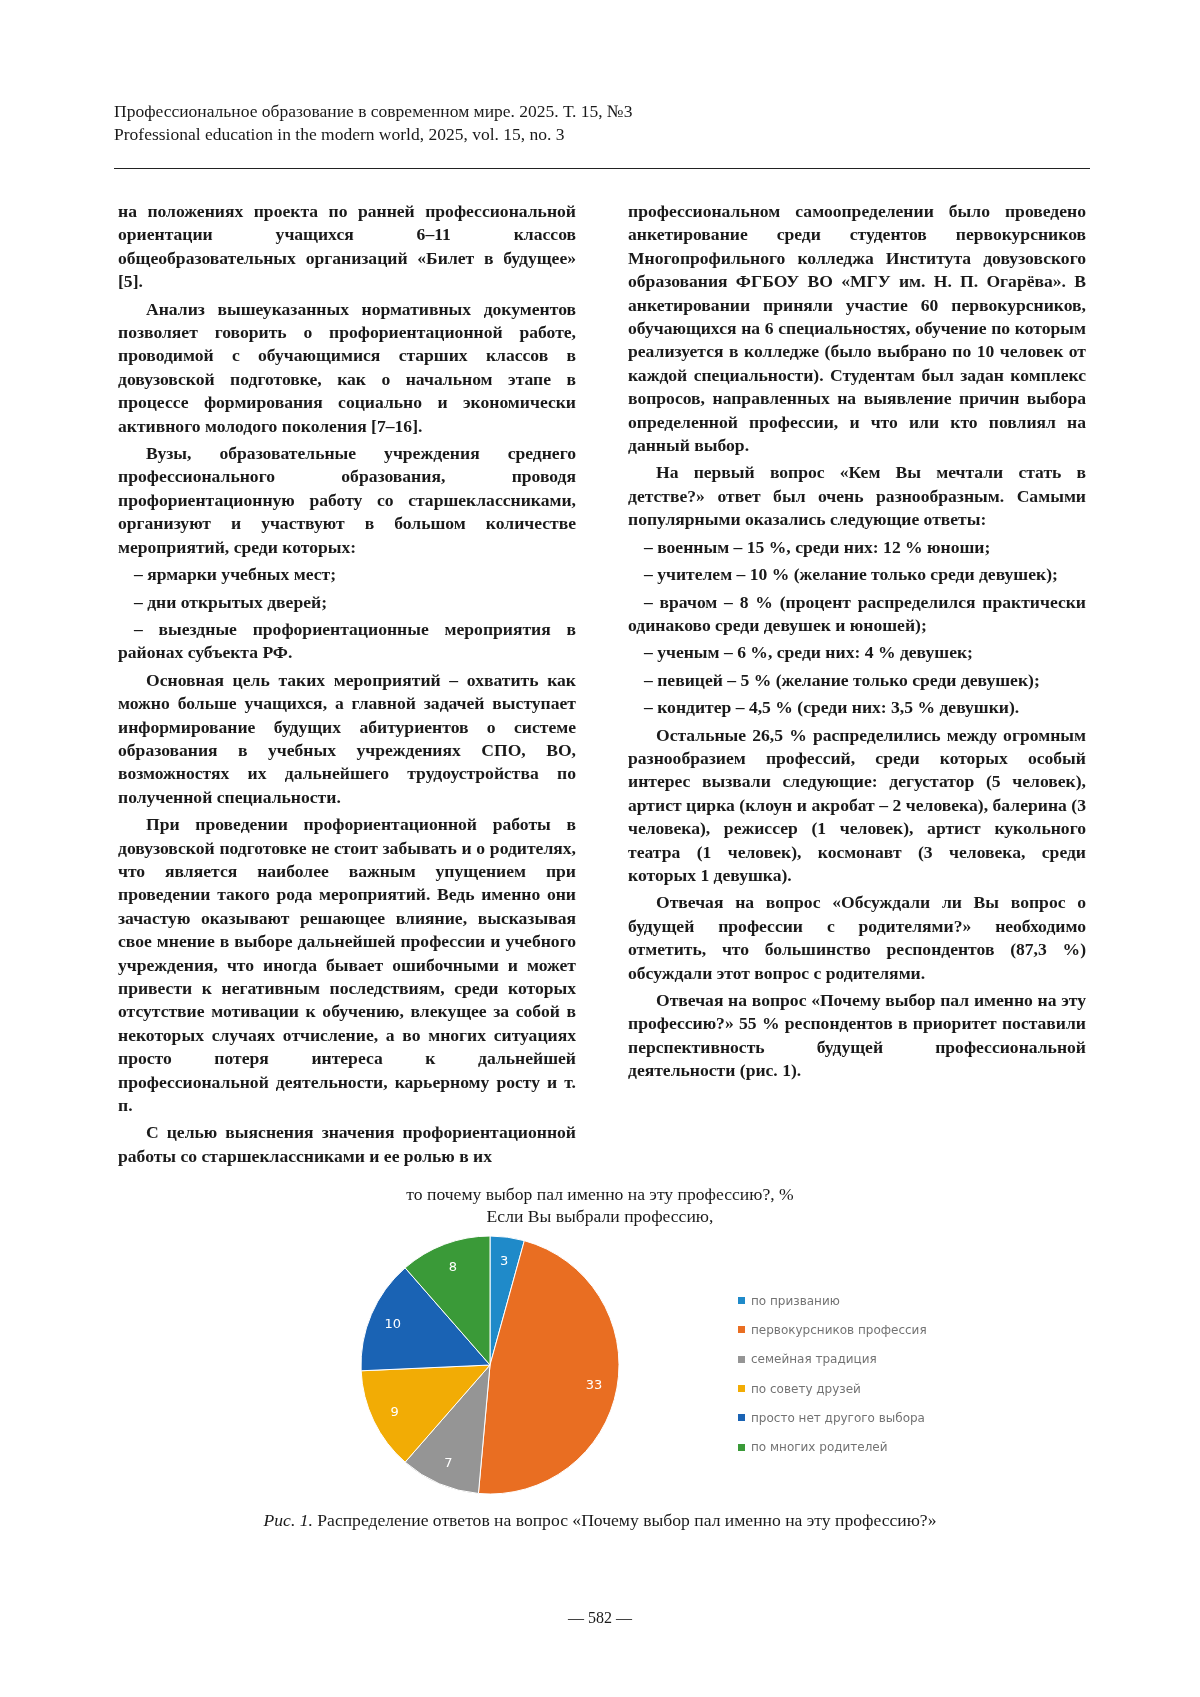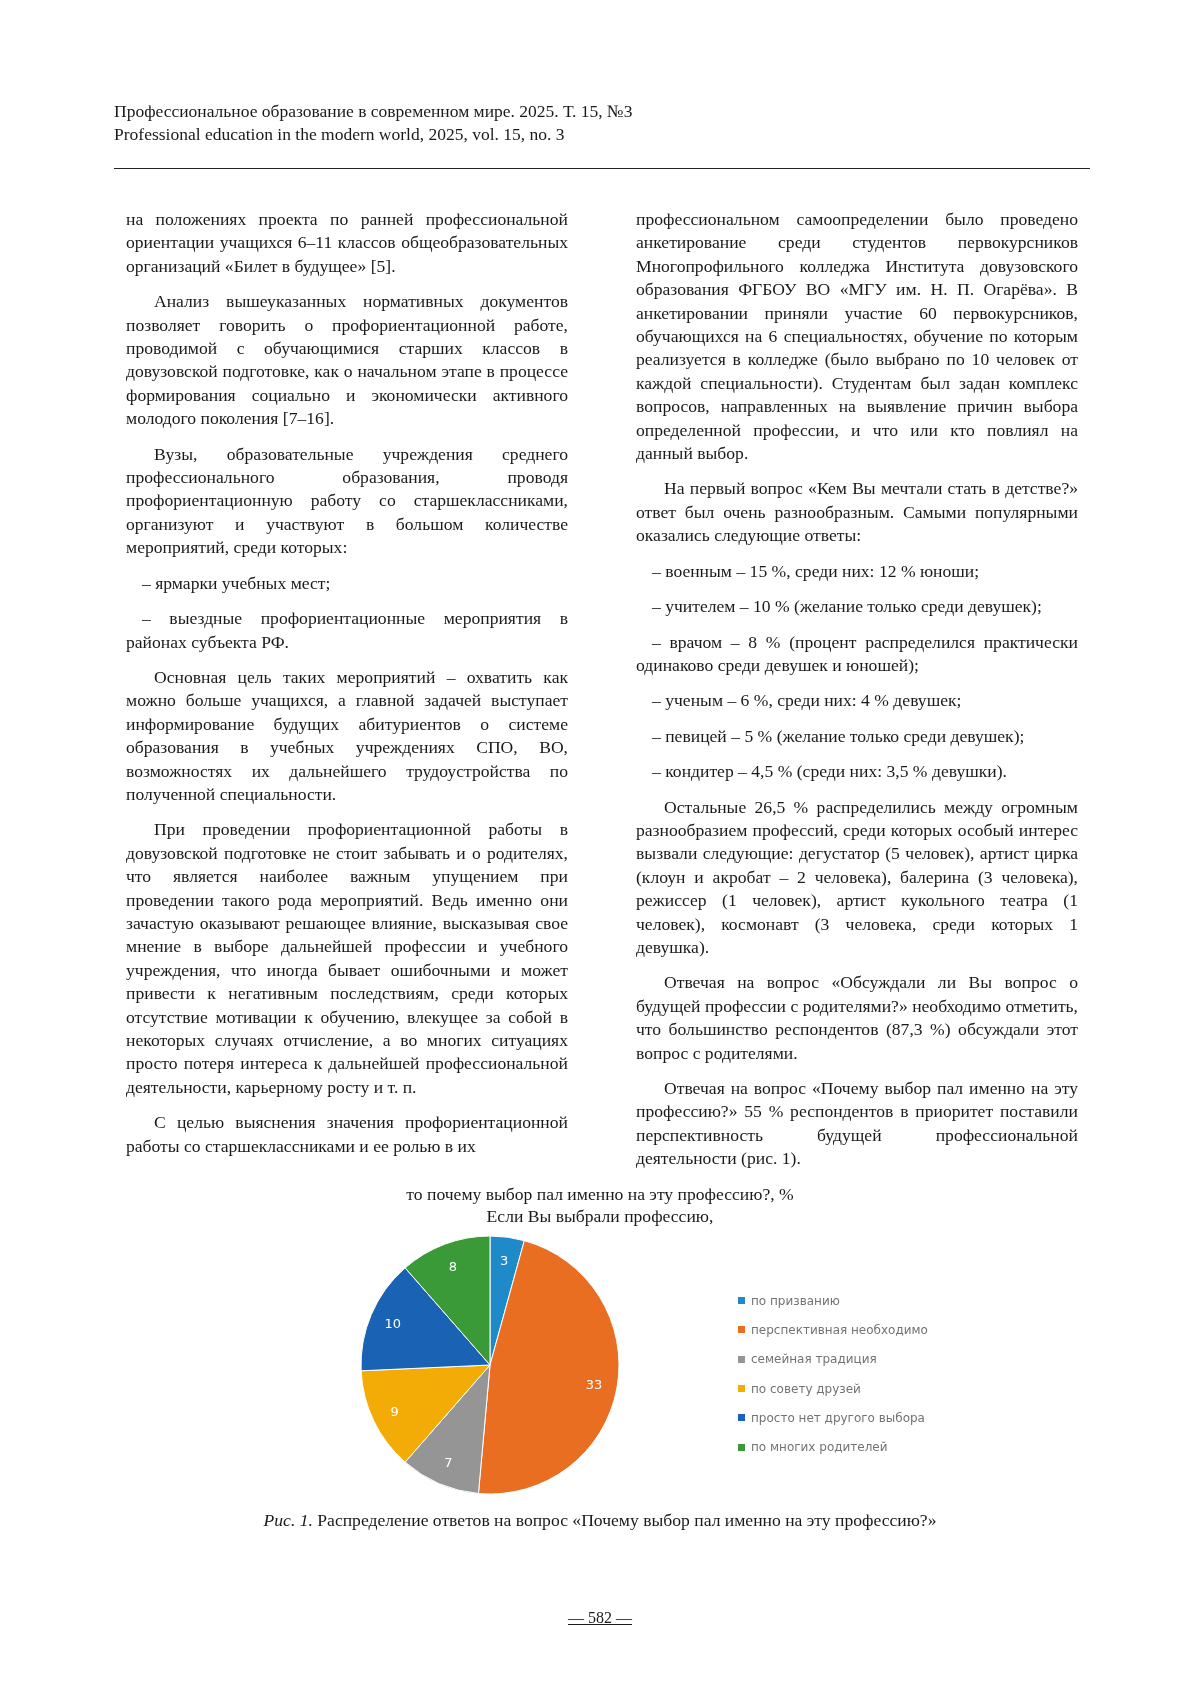--- a/index.html
+++ b/index.html
@@ -4,49 +4,50 @@
 <style>
   html, body { margin: 0; padding: 0; background: #ffffff; }
   body { width: 1200px; height: 1697px; position: relative; overflow: hidden;
          font-family: "Liberation Serif", "DejaVu Serif", serif; color: #1a1a1a; }
   .running-head { position: absolute; left: 114px; top: 100px; font-size: 17.5px; line-height: 23px; }
   .head-rule { position: absolute; left: 114px; top: 168px; width: 976px; height: 0; border-top: 1.3px solid #222; }
   .col { position: absolute; top: 196px; width: 466px; font-size: 17.6px; line-height: 23.4px;
          text-align: justify; hyphens: manual; }
   .col-left { left: 114px; }
   .col-right { left: 624px; }
-  .col p { margin: 12px; }
+  .col p { margin: 4px; font-weight: bold; }
   .col p.ind { text-indent: 28px; }
   .col p.li { text-indent: 16px; }
   .fig-title { position: absolute; left: 300px; width: 600px; top: 1183px; text-align: center;
                font-size: 17.6px; line-height: 22px; }
   .chart-svg { position: absolute; left: 330px; top: 1230px; }
   .legend { position: absolute; left: 738px; top: 1286px; font-family: "DejaVu Sans", sans-serif;
             font-size: 12px; color: #737373; }
   .legend-item { height: 29.3px; display: flex; align-items: center; }
   .legend-swatch { width: 7px; height: 7px; margin-right: 6px; display: inline-block; }
   .caption { position: absolute; left: 100px; width: 1000px; top: 1509px; text-align: center;
              font-size: 17.6px; line-height: 23px; }
   .caption i { font-style: italic; }
-  .page-num { position: absolute; left: 0; width: 1200px; top: 1609px; text-align: center; font-size: 16px; text-decoration: underline; }
+  .page-num { position: absolute; left: 0; width: 1200px; top: 1609px; text-align: center; font-size: 16px; }
 </style>
 </head>
 <body>
 
 <div class="running-head">
   <div>Профессиональное образование в современном мире. 2025. Т. 15, №3</div>
   <div>Professional education in the modern world, 2025, vol. 15, no. 3</div>
 </div>
 <div class="head-rule"></div>
 
 <div class="col col-left" id="col-left">
     <p class="">на положениях проекта по ранней профессиональной ориентации учащихся 6–11 классов общеобразовательных организаций «Билет в будущее» [5].</p>
     <p class="ind">Анализ вышеуказанных нормативных документов позволяет говорить о профориентационной работе, проводимой с обучающимися старших классов в довузовской подготовке, как о начальном этапе в процессе формирования социально и экономически активного молодого поколения [7–16].</p>
     <p class="ind">Вузы, образовательные учреждения среднего профессионального образования, проводя профориентационную работу со старшеклассниками, организуют и участвуют в большом количестве мероприятий, среди которых:</p>
     <p class="li">– ярмарки учебных мест;</p>
+    <p class="li">– дни открытых дверей;</p>
     <p class="li">– выездные профориентационные мероприятия в районах субъекта РФ.</p>
     <p class="ind">Основная цель таких мероприятий – охватить как можно больше учащихся, а главной задачей выступает информирование будущих абитуриентов о системе образования в учебных учреждениях СПО, ВО, возможностях их дальнейшего трудоустройства по полученной специальности.</p>
     <p class="ind">При проведении профориентационной работы в довузовской подготовке не стоит забывать и о родителях, что является наиболее важным упущением при проведении такого рода мероприятий. Ведь именно они зачастую оказывают решающее влияние, высказывая свое мнение в выборе дальнейшей профессии и учебного учреждения, что иногда бывает ошибочными и может привести к негативным последствиям, среди которых отсутствие мотивации к обучению, влекущее за собой в некоторых случаях отчисление, а во многих ситуациях просто потеря интереса к дальнейшей профессиональной деятельности, карьерному росту и т. п.</p>
     <p class="ind">С целью выяснения значения профориентационной работы со старшеклассниками и ее ролью в их</p>
   </div>
 <div class="col col-right" id="col-right">
     <p class="">профессиональном самоопределении было проведено анкетирование среди студентов первокурсников Многопрофильного колледжа Института довузовского образования ФГБОУ ВО «МГУ им. Н. П. Огарёва». В анкетировании приняли участие 60 первокурсников, обучающихся на 6 специальностях, обучение по которым реализуется в колледже (было выбрано по 10 человек от каждой специальности). Студентам был задан комплекс вопросов, направленных на выявление причин выбора определенной профессии, и что или кто повлиял на данный выбор.</p>
     <p class="ind">На первый вопрос «Кем Вы мечтали стать в детстве?» ответ был очень разнообразным. Самыми популярными оказались следующие ответы:</p>
     <p class="li">– военным – 15 %, среди них: 12 % юноши;</p>
     <p class="li">– учителем – 10 % (желание только среди девушек);</p>
@@ -79,21 +80,21 @@
     <text x="122.83157110867556" y="40.96507538372862" text-anchor="middle" fill="#ffffff" font-family="&quot;DejaVu Sans&quot;, sans-serif" font-size="13">8</text>
   </svg>
 
 <div class="legend" id="legend">
     <div class="legend-item">
       <span class="legend-swatch" style="background: rgb(31, 138, 201);"></span>
       <span>по призванию</span>
     </div>
     <div class="legend-item">
       <span class="legend-swatch" style="background: rgb(233, 110, 34);"></span>
-      <span>перспективная необходимо</span>
+      <span>первокурсников профессия</span>
     </div>
     <div class="legend-item">
       <span class="legend-swatch" style="background: rgb(149, 149, 149);"></span>
       <span>семейная традиция</span>
     </div>
     <div class="legend-item">
       <span class="legend-swatch" style="background: rgb(242, 172, 5);"></span>
       <span>по совету друзей</span>
     </div>
     <div class="legend-item">

